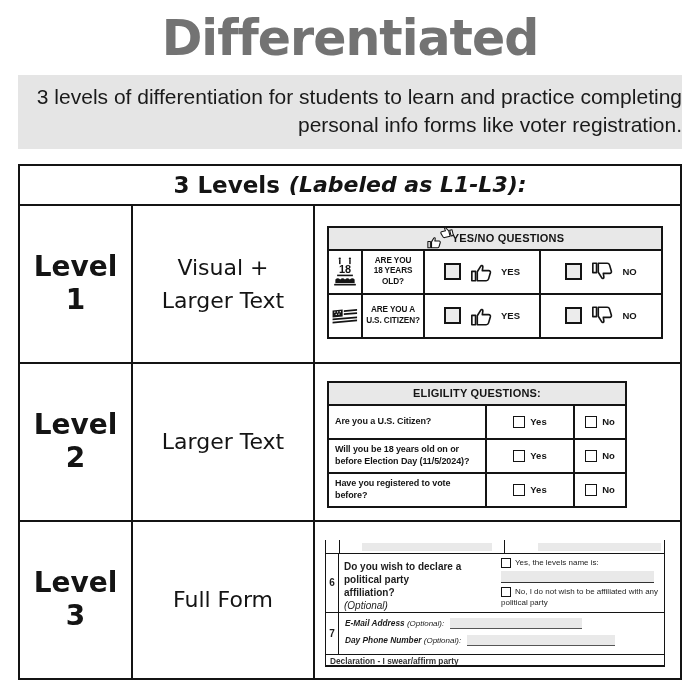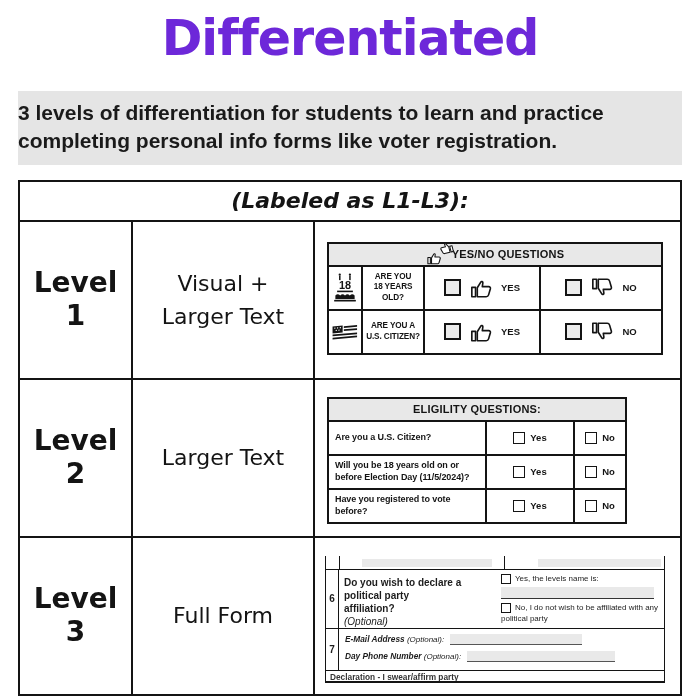--- a/index.html
+++ b/index.html
@@ -1,23 +1,23 @@
 <!DOCTYPE html>
 <html><head>
 <meta charset="utf-8">
 <style>
   html,body{margin:0;padding:0;background:#fff;}
   body{width:700px;height:700px;overflow:hidden;font-family:"Liberation Sans",sans-serif;color:#141414;}
   .pre{white-space:pre-line;}
 
   
   .title{margin:12px auto 0;text-align:center;font-family:"DejaVu Sans",sans-serif;
-         font-weight:800;font-size:49px;letter-spacing:-1px;color:#6d28d9;line-height:1.1;}
-  .subtitle-band{width:664px;margin:25px auto 0;background:#e5e5e5;padding:8px 0 9px;
-         text-align:left;font-size:21px;line-height:1.35;color:#1a1a1a;font-weight:700;}
+         font-weight:800;font-size:49px;letter-spacing:-1px;color:#737373;line-height:1.1;}
+  .subtitle-band{width:664px;margin:9px auto 0;background:#e5e5e5;padding:8px 0 9px;
+         text-align:right;font-size:21px;line-height:1.35;color:#1a1a1a;font-weight:400;}
 
   
   .maintable{width:664px;margin:15px auto 0;border:2.5px solid #141414;box-sizing:border-box;background:#fff;}
   .thead{height:38px;border-bottom:2.5px solid #141414;display:flex;align-items:center;justify-content:center;gap:9px;
          font-family:"DejaVu Sans",sans-serif;}
   .thead .b{font-weight:800;font-size:23px;}
   .thead .i{font-style:italic;font-weight:600;font-size:22px;}
   .trow{display:grid;grid-template-columns:113px 182px 1fr;height:156px;border-bottom:2.5px solid #141414;}
   .trow:last-child{border-bottom:none;}
   .cell-level{border-right:2.5px solid #141414;display:flex;align-items:center;justify-content:center;
@@ -103,20 +103,21 @@
 
 <div class="title">Differentiated</div>
 
 <div class="subtitle-band">
   <span>3 levels of differentiation for students to learn and practice completing personal info forms like voter registration.</span>
 </div>
 
 <div class="maintable">
 
   <div class="thead">
+    <span class="b">3 Levels</span>
     <span class="i">(Labeled as L1-L3):</span>
   </div>
 
   <div class="trow">
     <div class="cell-level pre">Level
 1</div>
     <div class="cell-desc pre">Visual +
 Larger Text</div>
     <div class="cell-preview">
       <div class="l1form">

